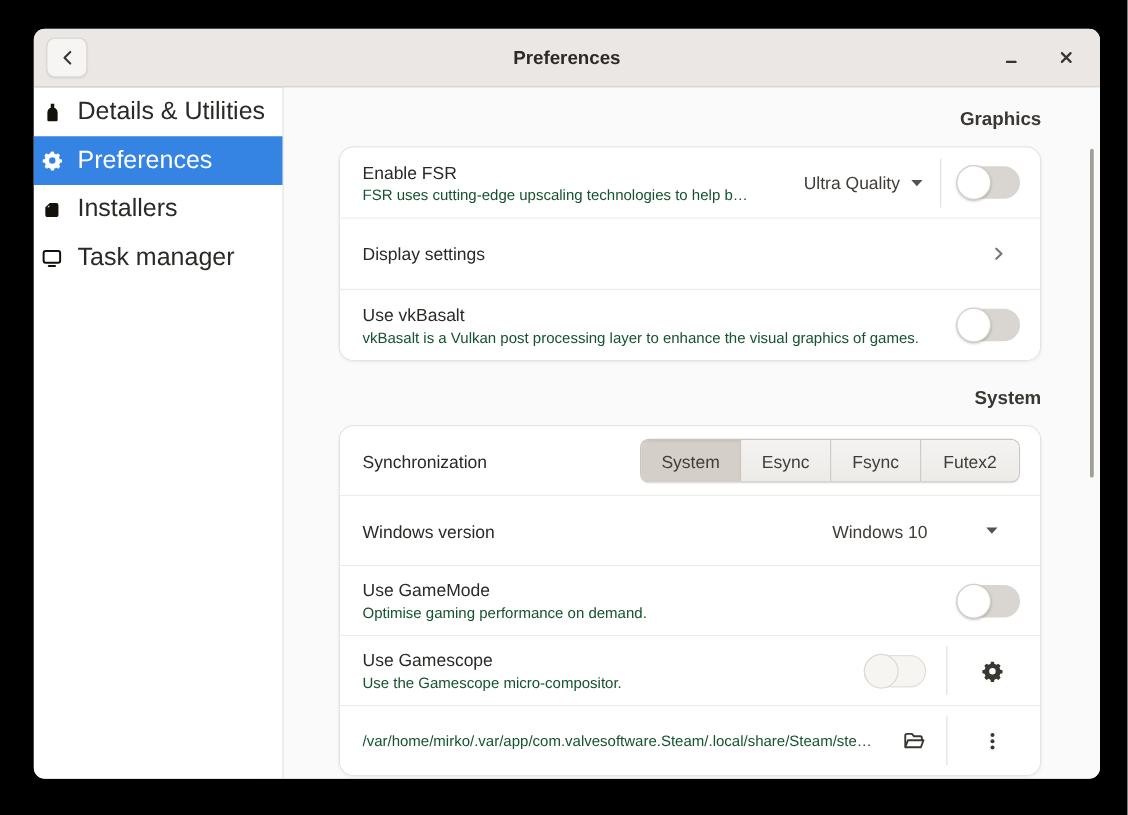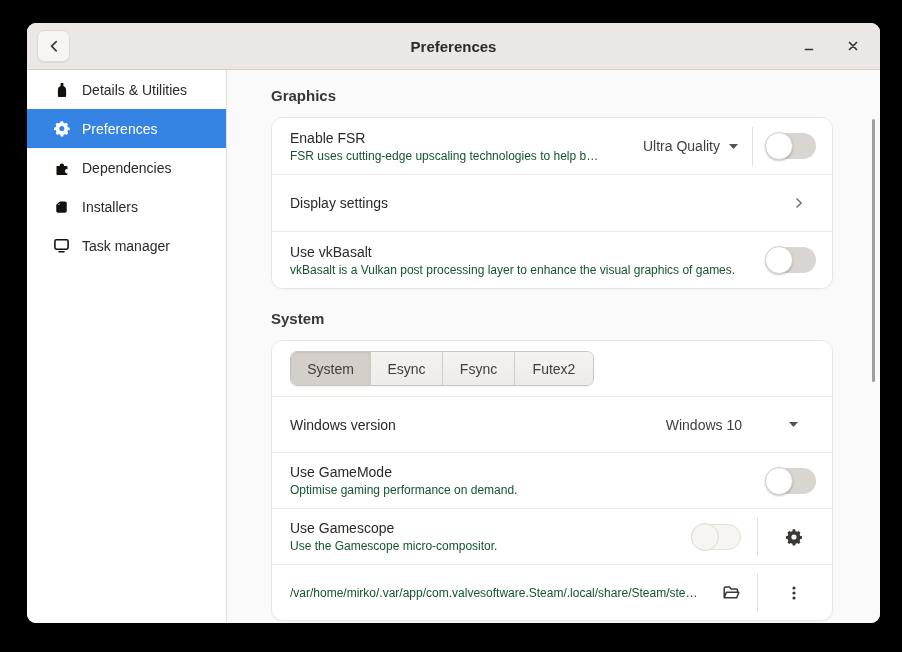--- a/index.html
+++ b/index.html
@@ -29,32 +29,32 @@
     font-size:15px;font-weight:bold;color:#2c2a27;pointer-events:none;
   }
   .win-controls{margin-left:auto;margin-right:16px;display:flex;gap:22px;align-items:center;}
   .win-btn{width:22px;height:22px;display:flex;align-items:center;justify-content:center;color:#37342f;cursor:pointer;}
   
   .app-body{flex:1;display:flex;min-height:0;}
   .sidebar{
     width:199px;flex:0 0 199px;background:#ffffff;border-right:1px solid #e1ded9;
   }
   .side-item{
-    height:39px;display:flex;align-items:center;gap:12px;padding-left:26px;
-    font-size:14px;color:#2b2926;cursor:pointer;
+    height:39px;display:flex;align-items:center;gap:12px;padding-left:6px;
+    font-size:20px;color:#2b2926;cursor:pointer;
   }
   .side-item .icn{width:17px;height:17px;display:flex;align-items:center;justify-content:center;color:#14110d;}
   .side-item.selected{background:#3584e4;color:#ffffff;}
   .side-item.selected .icn{color:#ffffff;}
   .content{
     flex:1;position:relative;background:#fafafa;overflow:hidden;
     padding:0 47px 0 44px;
   }
   .section-header{
-    font-size:15px;font-weight:bold;color:#3a3733;line-height:18px;
+    font-size:15px;font-weight:bold;color:#3a3733;line-height:18px;text-align:right;
   }
   .hdr-graphics{margin-top:17px;margin-bottom:12px;}
   .hdr-system{margin-top:21px;margin-bottom:12px;}
   .card{
     background:#ffffff;border:1px solid #e7e4e0;border-radius:12px;
     box-shadow:0 1px 2px rgba(0,0,0,.04);overflow:hidden;
   }
   .row{
     height:55px;display:flex;align-items:center;
     padding:0 16px 0 18px;border-bottom:1px solid #edebe8;background:#fff;
@@ -147,28 +147,20 @@
       <div class="side-item selected">
         <span class="icn">
           <svg width="16" height="16" viewBox="0 0 16 16">
               <path fill="currentColor" fill-rule="evenodd" d="M6.8 1h2.4l.3 1.7c.6.1 1.1.4 1.6.7l1.5-.9 1.7 1.7-.9 1.5c.3.5.6 1 .7 1.6L16 7.6v2.4l-1.7.3c-.1.6-.4 1.1-.7 1.6l.9 1.5-1.7 1.7-1.5-.9c-.5.3-1 .6-1.6.7l-.3 1.7H6.8l-.3-1.7c-.6-.1-1.1-.4-1.6-.7l-1.5.9-1.7-1.7.9-1.5c-.3-.5-.6-1-.7-1.6L0 10V7.6l1.7-.3c.1-.6.4-1.1.7-1.6l-.9-1.5 1.7-1.7 1.5.9c.5-.3 1-.6 1.6-.7zM8 11a2.6 2.6 0 1 0 0-5.2A2.6 2.6 0 0 0 8 11z" transform="translate(0 -0.8) scale(0.98)"></path>
             </svg>
         </span>
         <span>Preferences</span>
       </div>
       <div class="side-item">
         <span class="icn">
-          <svg width="16" height="16" viewBox="0 0 16 16">
-              <path fill="currentColor" d="M2.5 6h3.3a2.1 2.1 0 1 1 4.1 0h2.6a1 1 0 0 1 1 1v2.2a2.1 2.1 0 1 0 0 4.1V14a1 1 0 0 1-1 1H3.5a1 1 0 0 1-1-1z"></path>
-            </svg>
-        </span>
-        <span>Dependencies</span>
-      </div>
-      <div class="side-item">
-        <span class="icn">
           <svg width="15" height="15" viewBox="0 0 16 16">
               <path fill="currentColor" d="M6.2 2.6h5.6c1 0 1.8.8 1.8 1.8v8.4c0 1-.8 1.8-1.8 1.8H4.2c-1 0-1.8-.8-1.8-1.8V6.2zM5.8 4.4 4.1 6.1h1.7z"></path>
             </svg>
         </span>
         <span>Installers</span>
       </div>
       <div class="side-item">
         <span class="icn">
           <svg width="17" height="17" viewBox="0 0 17 17">
               <rect x="1.9" y="2.8" width="13.2" height="9.4" rx="1.6" fill="none" stroke="currentColor" stroke-width="1.6"></rect>
@@ -224,20 +216,23 @@
               <div class="knob"></div>
             </div>
         </div>
       </div>
 
       <div class="section-header hdr-system">System</div>
 
       <div class="card">
 
         <div class="row">
+          <div class="row-main">
+            <div class="row-title">Synchronization</div>
+          </div>
           <div class="segmented">
             <div class="seg-btn seg-w1 selected">System</div>
             <div class="seg-btn seg-w2">Esync</div>
             <div class="seg-btn seg-w3">Fsync</div>
             <div class="seg-btn seg-w4">Futex2</div>
           </div>
         </div>
 
         <div class="row">
           <div class="row-main">

